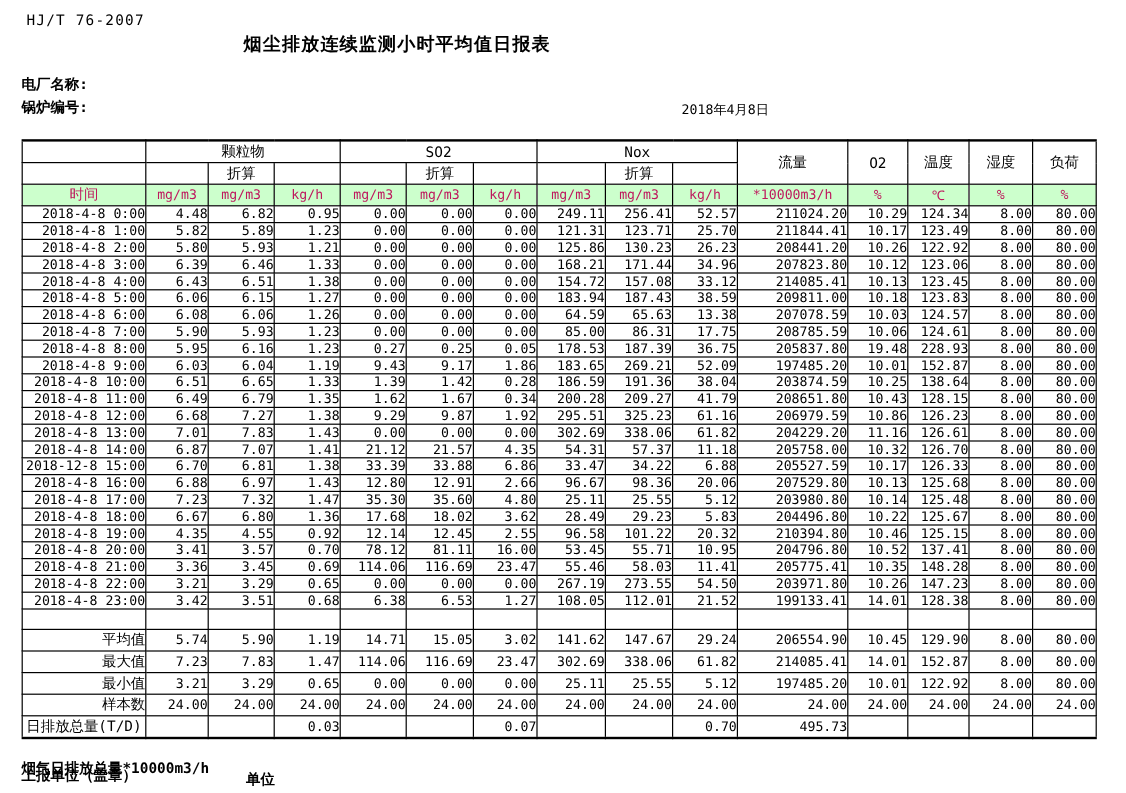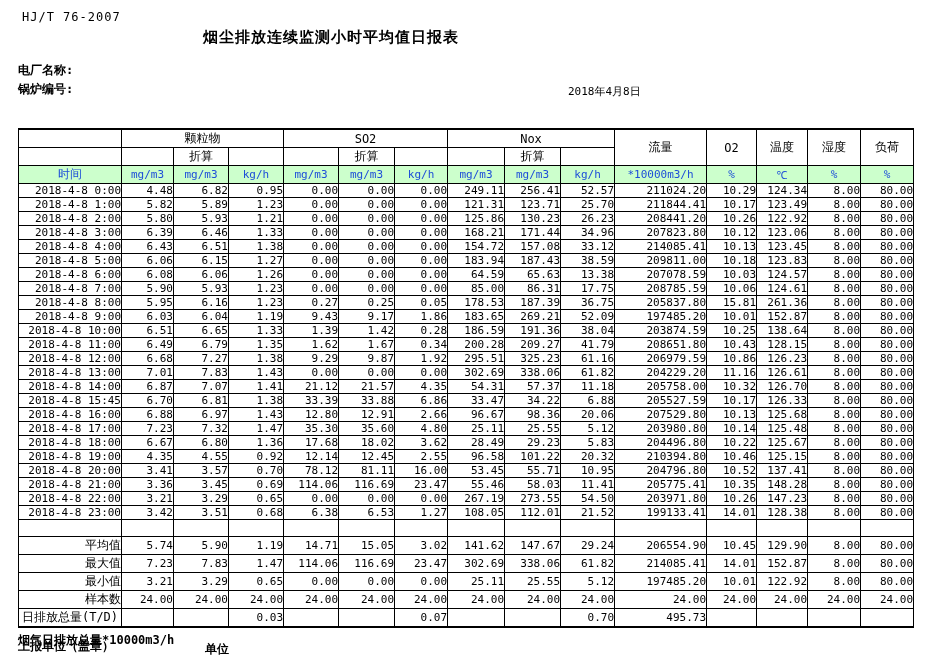--- a/index.html
+++ b/index.html
@@ -9,33 +9,33 @@
     color: #000;
   }
   .abs { position: absolute; white-space: nowrap; }
   #standard-code { left: 22px; top: 10px; font-size: 12px; font-weight: normal; letter-spacing: 1px; }
   #report-title { left: 0; top: 28px; width: 662px; text-align: center; font-size: 15px; font-weight: bold; letter-spacing: 1px; }
   #plant-name-label { left: 18px; top: 62px; font-size: 12px; font-weight: bold; }
   #boiler-no-label { left: 18px; top: 81px; font-size: 12px; font-weight: bold; }
   #report-date { left: 568px; top: 84px; font-size: 11px; }
 
   table#report-table {
-    position: absolute; left: 18px; top: 128px; width: 710px;
+    position: absolute; left: 18px; top: 116px; width: 710px;
     border-collapse: collapse; table-layout: fixed;
     border-left: 1px solid #000; border-right: 1px solid #000;
     border-top: 2px solid #000; border-bottom: 2px solid #000;
     font-size: 11px;
   }
   #report-table td, #report-table th {
     border: 1px solid #000; overflow: hidden; white-space: nowrap;
     font-weight: normal; padding: 0;
   }
   tr.hrow { height: 14px; }
   tr.grow { height: 17px; }
-  tr.grow td { background: #ccffcc; color: #1d4ed8; text-align: center; font-size: 11px; }
+  tr.grow td { background: #ccffcc; color: #be185d; text-align: center; font-size: 11px; }
   .ghead { text-align: center; font-size: 12px; }
   tr.drow { height: 13.7px; }
   tr.drow td.time-cell { text-align: right; padding-right: 6px; }
   td.num { text-align: right; padding-right: 4px; }
   tr.spacer-row { height: 17px; }
   tr.srow { height: 13.7px; }
   td.sum-label { text-align: right; padding-right: 2px; font-size: 12px; }
   tr.trow { height: 14px; }
   td.total-label { text-align: center; padding-left: 1px; font-size: 12px; }
 
@@ -254,22 +254,22 @@
         <td class="num">5.95</td>
         <td class="num">6.16</td>
         <td class="num">1.23</td>
         <td class="num">0.27</td>
         <td class="num">0.25</td>
         <td class="num">0.05</td>
         <td class="num">178.53</td>
         <td class="num">187.39</td>
         <td class="num">36.75</td>
         <td class="num">205837.80</td>
-        <td class="num">15.81</td>
-        <td class="num">261.36</td>
+        <td class="num">19.48</td>
+        <td class="num">228.93</td>
         <td class="num">8.00</td>
         <td class="num">80.00</td>
       </tr>
       <tr class="drow">
         <td class="time-cell">2018-4-8 9:00</td>
         <td class="num">6.03</td>
         <td class="num">6.04</td>
         <td class="num">1.19</td>
         <td class="num">9.43</td>
         <td class="num">9.17</td>
@@ -362,21 +362,21 @@
         <td class="num">54.31</td>
         <td class="num">57.37</td>
         <td class="num">11.18</td>
         <td class="num">205758.00</td>
         <td class="num">10.32</td>
         <td class="num">126.70</td>
         <td class="num">8.00</td>
         <td class="num">80.00</td>
       </tr>
       <tr class="drow">
-        <td class="time-cell">2018-4-8 15:45</td>
+        <td class="time-cell">2018-12-8 15:00</td>
         <td class="num">6.70</td>
         <td class="num">6.81</td>
         <td class="num">1.38</td>
         <td class="num">33.39</td>
         <td class="num">33.88</td>
         <td class="num">6.86</td>
         <td class="num">33.47</td>
         <td class="num">34.22</td>
         <td class="num">6.88</td>
         <td class="num">205527.59</td>

